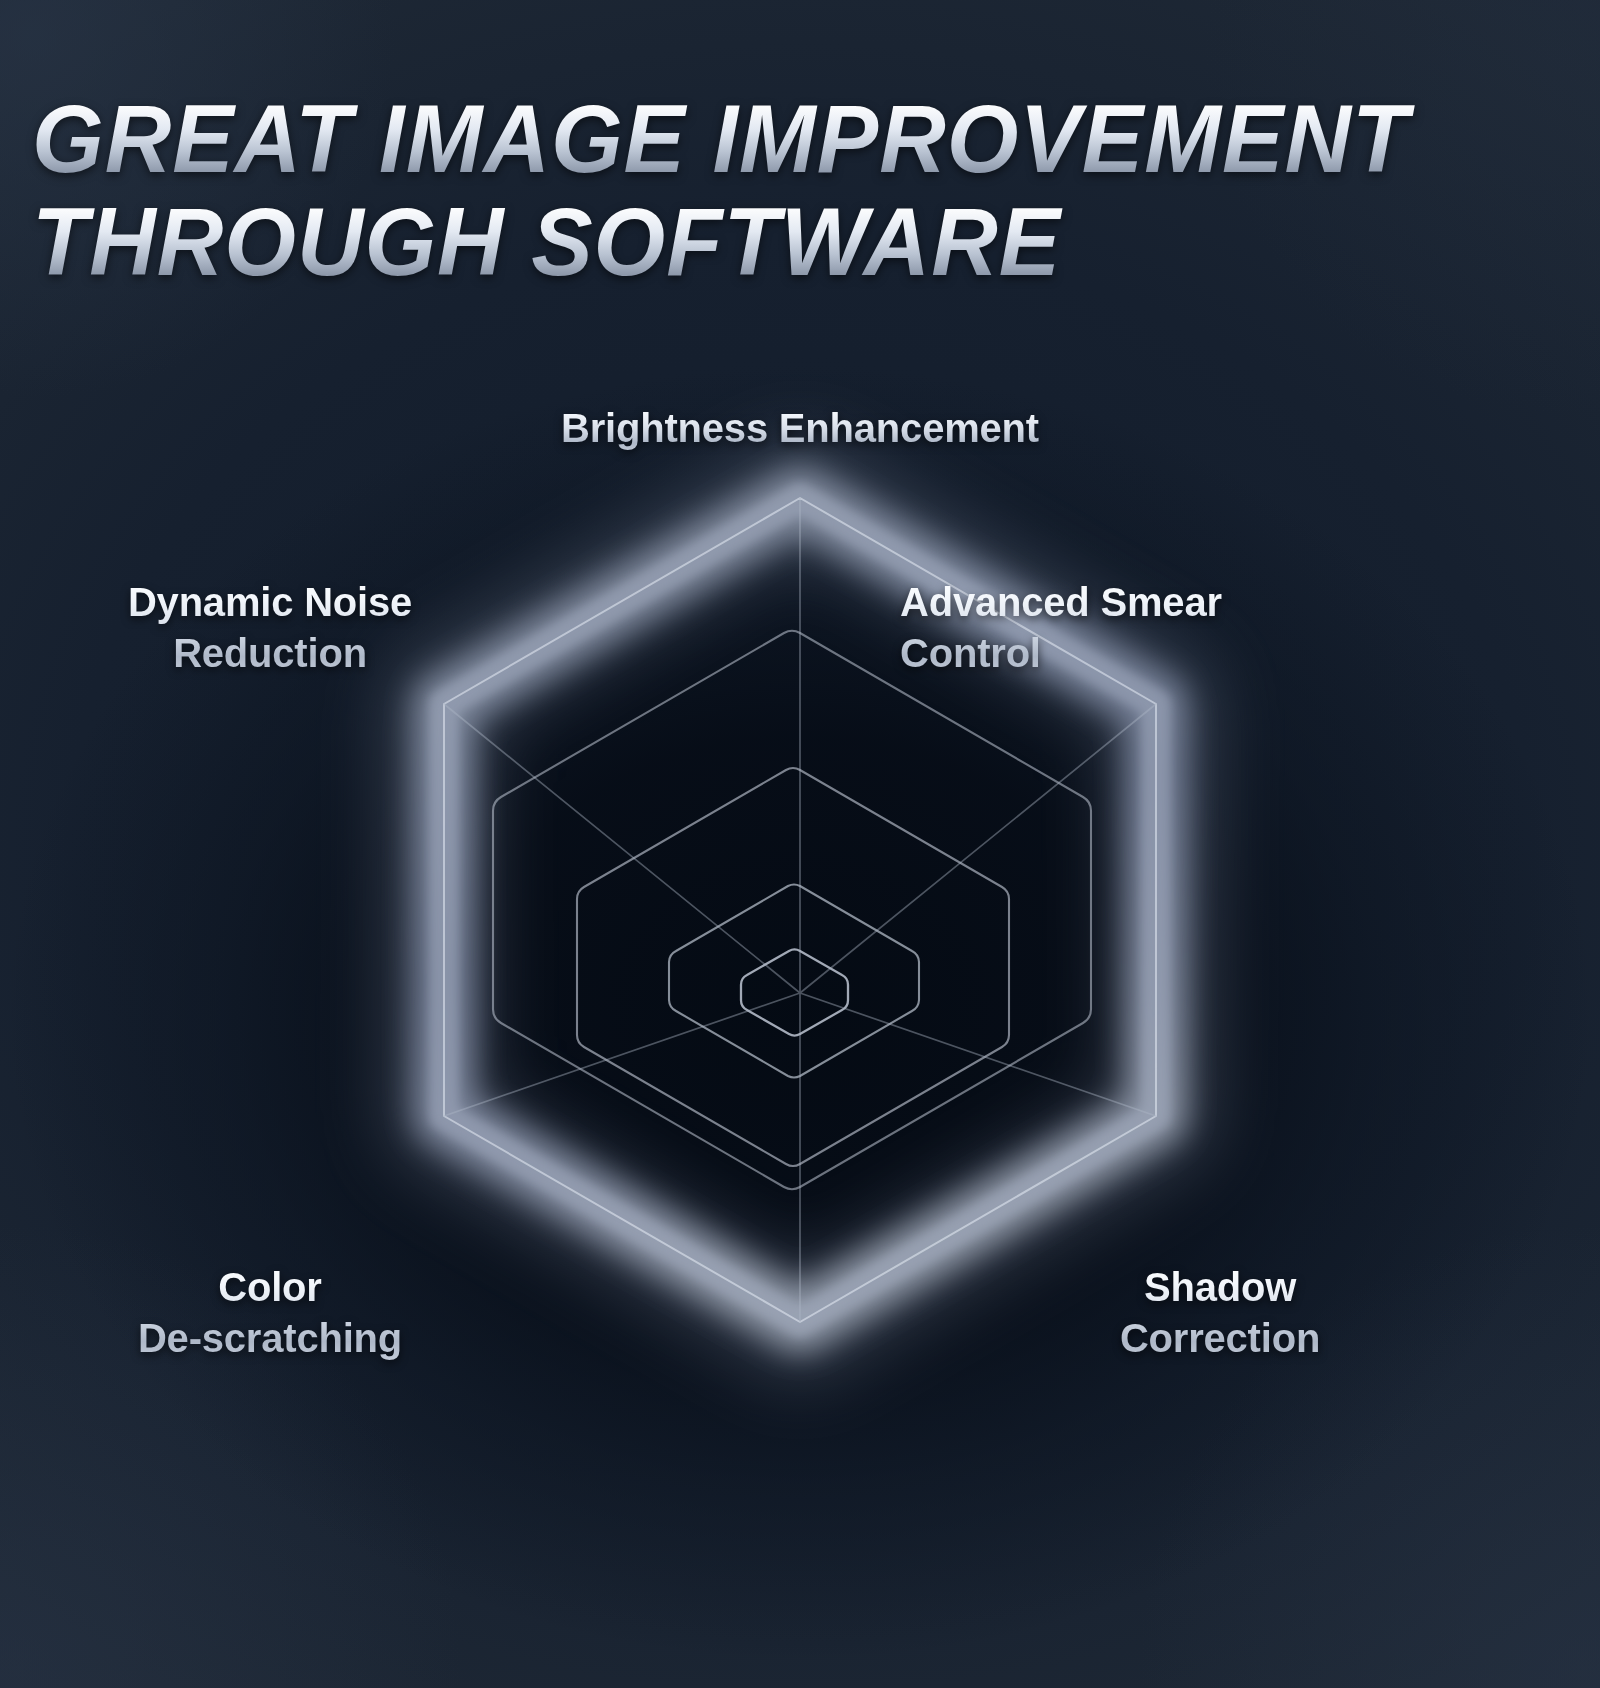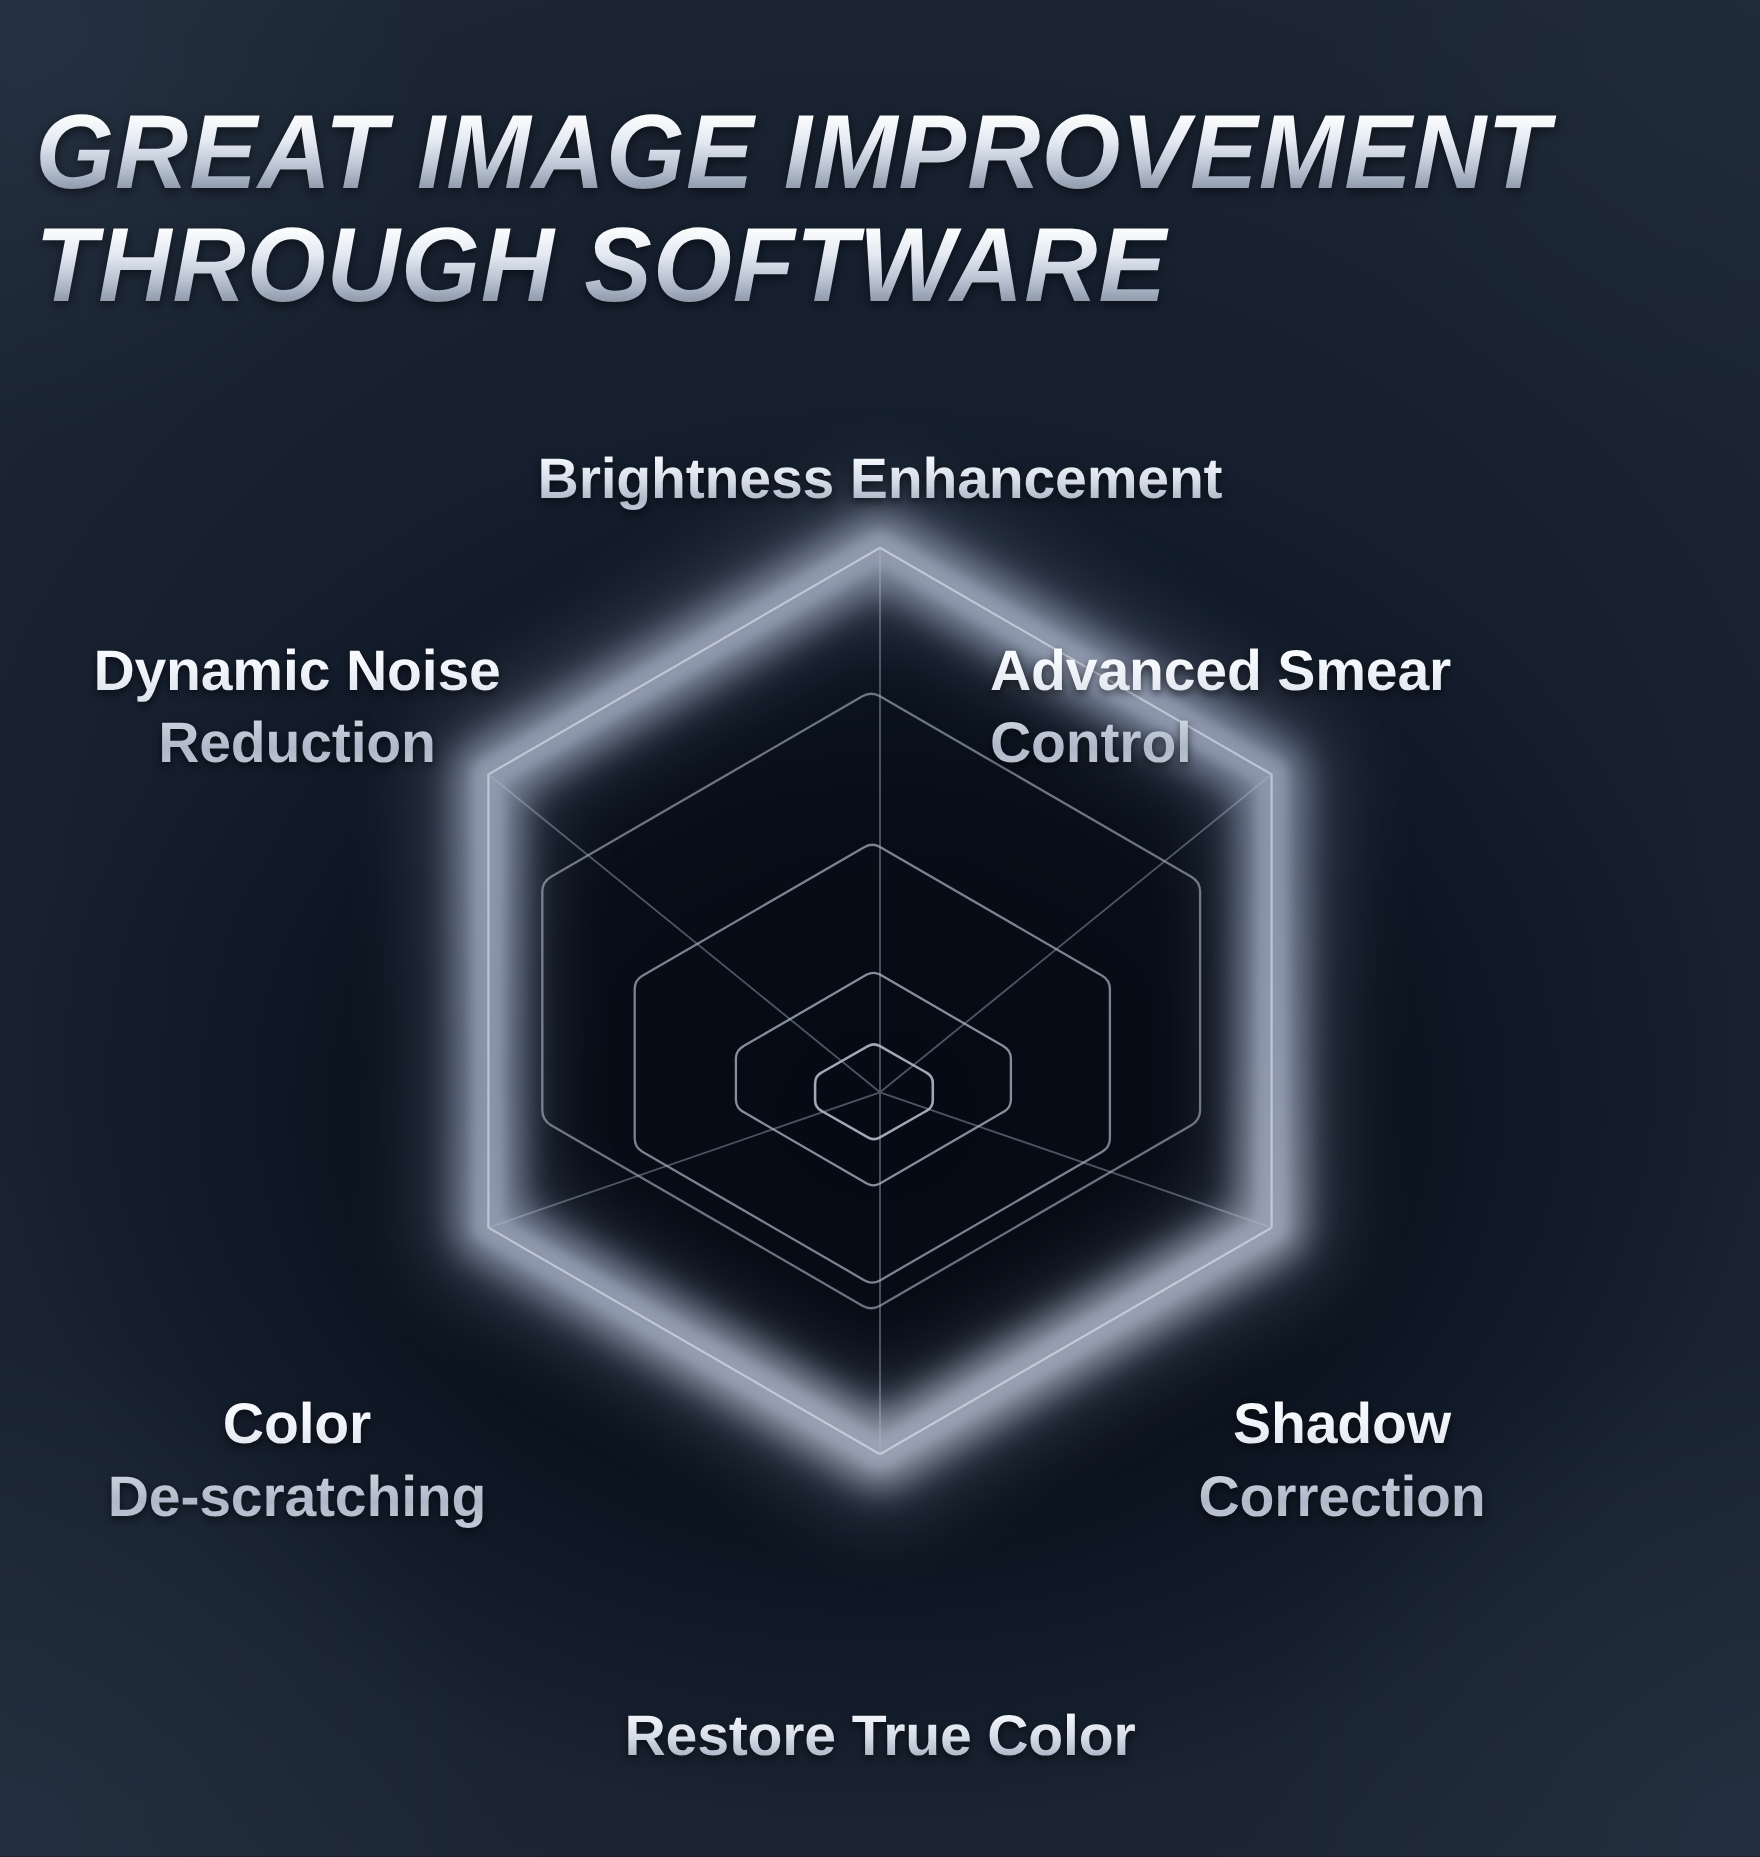--- a/index.html
+++ b/index.html
@@ -85,21 +85,21 @@
     height: 1688px;
     display: block;
   }
 
   
   .axis-label {
     position: absolute;
     z-index: 25;
     font-family: "Liberation Sans Narrow", "Liberation Sans", sans-serif;
     font-weight: bold;
-    font-size: 52px;
+    font-size: 40px;
     line-height: 1.27;
     letter-spacing: -0.2px;
     white-space: pre-line;
     background: linear-gradient(180deg,
         #ffffff 0%,
         #f2f6fb 22%,
         #d6dde8 52%,
         #aeb8c8 78%,
         #c6cedb 100%);
     -webkit-background-clip: text;
@@ -208,15 +208,14 @@
 
   <div class="axis-label lbl-tl">Dynamic Noise
 Reduction</div>
 
   <div class="axis-label lbl-br">Shadow
 Correction</div>
 
   <div class="axis-label lbl-bl">Color
 De-scratching</div>
 
-  <div class="axis-label lbl-bottom">Restore True Color</div>
 
 </div>
 
 </body></html>

